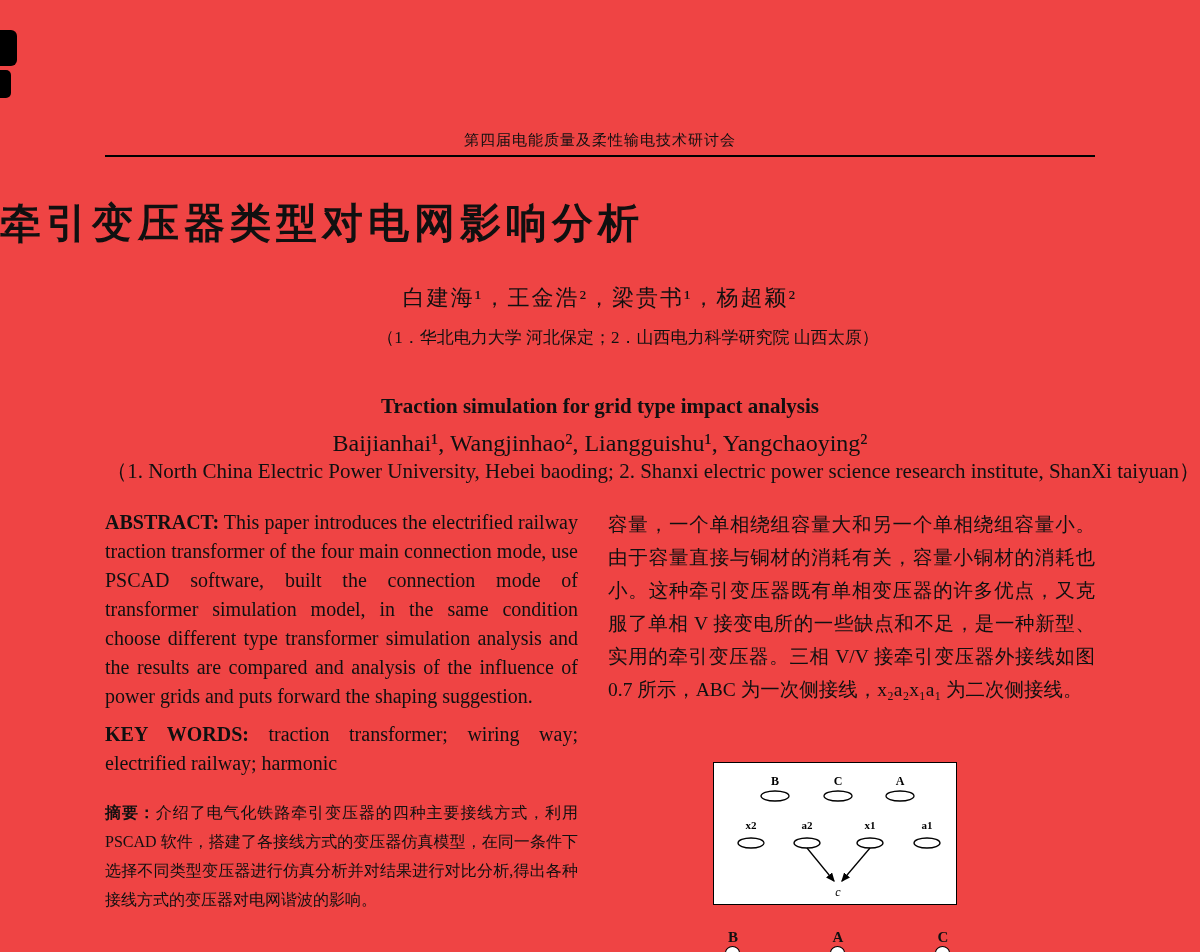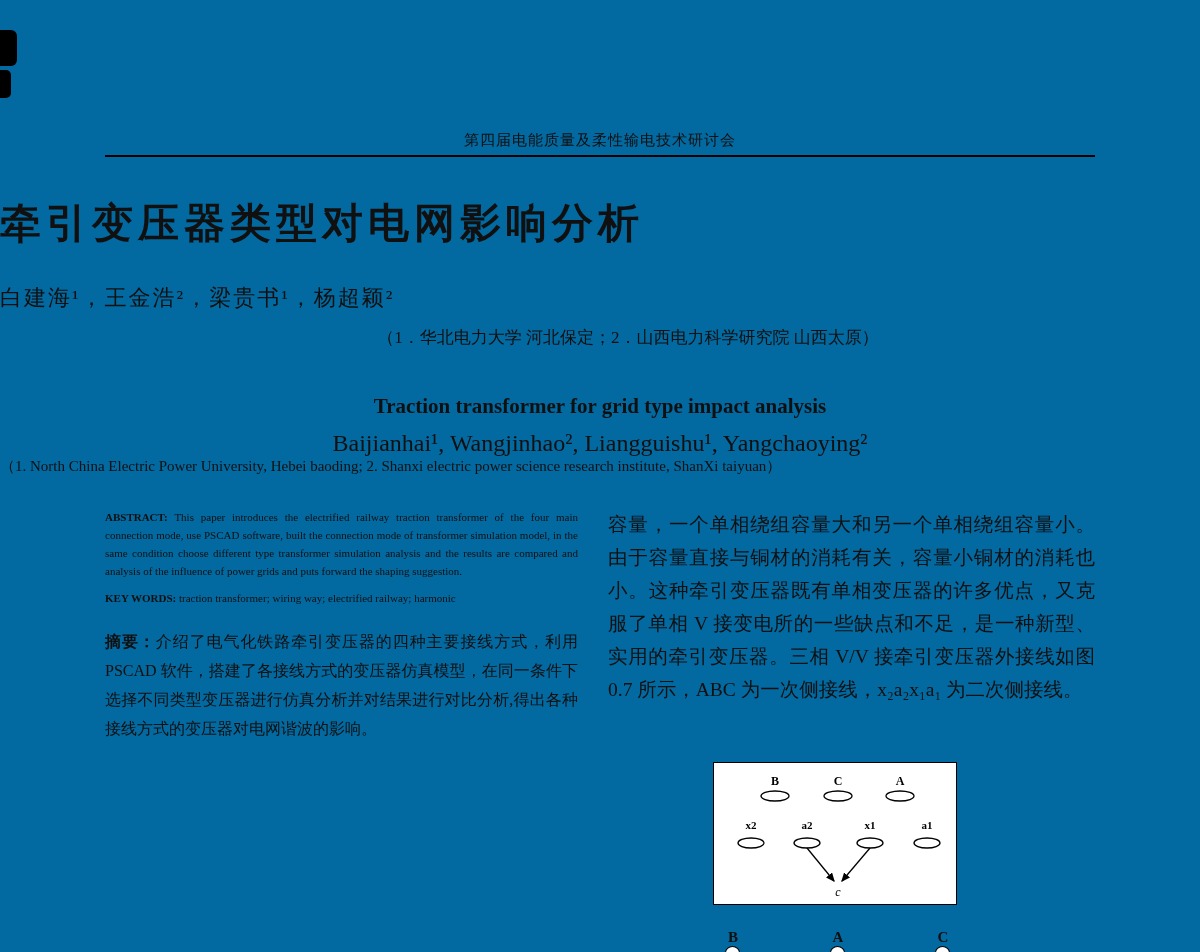--- a/index.html
+++ b/index.html
@@ -1,67 +1,67 @@
 <!DOCTYPE html>
 <html><head>
 <meta charset="utf-8">
 <style>
   * { margin:0; padding:0; box-sizing:border-box; }
   html,body { background:#e8e8e8; }
   body { font-family:"Liberation Serif","DejaVu Serif",serif; color:#101010; }
   .page {
     position:relative; width:1200px; height:952px;
-    background:#0369a1; overflow:hidden; margin:0 auto;
+    background:#ef4444; overflow:hidden; margin:0 auto;
   }
   .scan-artifact { position:absolute; background:#000; }
   .artifact-1 { left:0; top:30; width:17px; height:36px; top:30px; border-radius:0 6px 6px 0; }
   .artifact-2 { left:0; top:70px; width:11px; height:28px; border-radius:0 5px 5px 0; }
 
   .conf-header {
     position:absolute; left:0; top:131px; width:100%;
     text-align:center; font-size:15px; letter-spacing:1px;
   }
   .header-rule {
     position:absolute; left:105px; top:155px; width:990px; height:2px;
     background:#000;
   }
   .main-title {
     position:absolute; left:0; top:196px; width:100%;
     text-align:left; font-size:41px; font-weight:bold; letter-spacing:5px;
   }
   .cn-authors {
     position:absolute; left:0; top:283px; width:100%;
-    font-size:22px; letter-spacing:2px;
+    text-align:center; font-size:22px; letter-spacing:2px;
   }
   .cn-affiliation {
     position:absolute; left:0; top:326px; width:100%;
     text-align:center; font-size:17px;margin-left:28px;
   }
   .en-title {
     position:absolute; left:0; top:394px; width:100%;
     text-align:center; font-size:21px; font-weight:bold;
   }
   .en-authors {
     position:absolute; left:0; top:430px; width:100%;
     text-align:center; font-size:24px;
   }
   .en-affiliation {
     position:absolute; left:0; top:457px; width:100%;
-    text-align:left; font-size:15px;
+    text-align:right; font-size:21px;
   }
 
   .columns {
     position:absolute; left:105px; top:508px; width:990px;
     display:flex; gap:30px;
   }
   .col-left  { width:473px; }
   .col-right { width:487px; }
 
   .para {
-    font-size:11px; line-height:18px; text-align:justify;
+    font-size:20px; line-height:29px; text-align:justify;
     text-justify:inter-word;
   }
   .para + .para { margin-top:9px; }
   .para b { font-weight:bold; }
   .cn-para {
     margin-top:20px; font-size:16px; line-height:29px; text-align:justify;
   }
   .cn-para b { font-weight:bold; }
 
   .right-para {
@@ -90,21 +90,21 @@
   <div class="scan-artifact artifact-1"></div>
   <div class="scan-artifact artifact-2"></div>
 
   <div class="conf-header">第四届电能质量及柔性输电技术研讨会</div>
   <div class="header-rule"></div>
 
   <div class="main-title">牵引变压器类型对电网影响分析</div>
   <div class="cn-authors">白建海¹，王金浩²，梁贵书¹，杨超颖²</div>
   <div class="cn-affiliation">（1．华北电力大学 河北保定；2．山西电力科学研究院 山西太原）</div>
 
-  <div class="en-title">Traction transformer for grid type impact analysis</div>
+  <div class="en-title">Traction simulation for grid type impact analysis</div>
   <div class="en-authors">Baijianhai¹, Wangjinhao², Liangguishu¹, Yangchaoying²</div>
   <div class="en-affiliation">（1. North China Electric Power University, Hebei baoding; 2. Shanxi electric power science research institute, ShanXi taiyuan）</div>
 
   <div class="columns">
 
     <div class="col-left">
       <p class="para">
         <b>ABSTRACT:</b>
         <span>This paper introduces the electrified railway traction transformer of the four main connection mode, use PSCAD software, built the connection mode of transformer simulation model, in the same condition choose different type transformer simulation analysis and the results are compared and analysis of the influence of power grids and puts forward the shaping suggestion.</span>
       </p>

